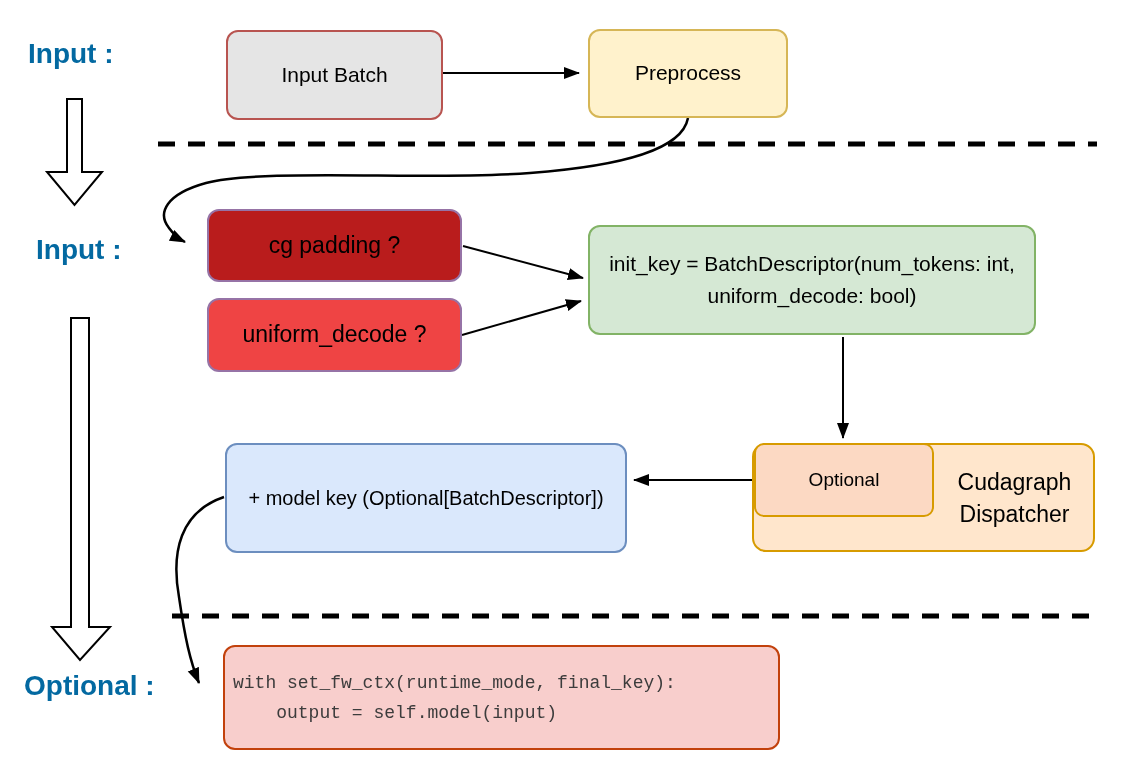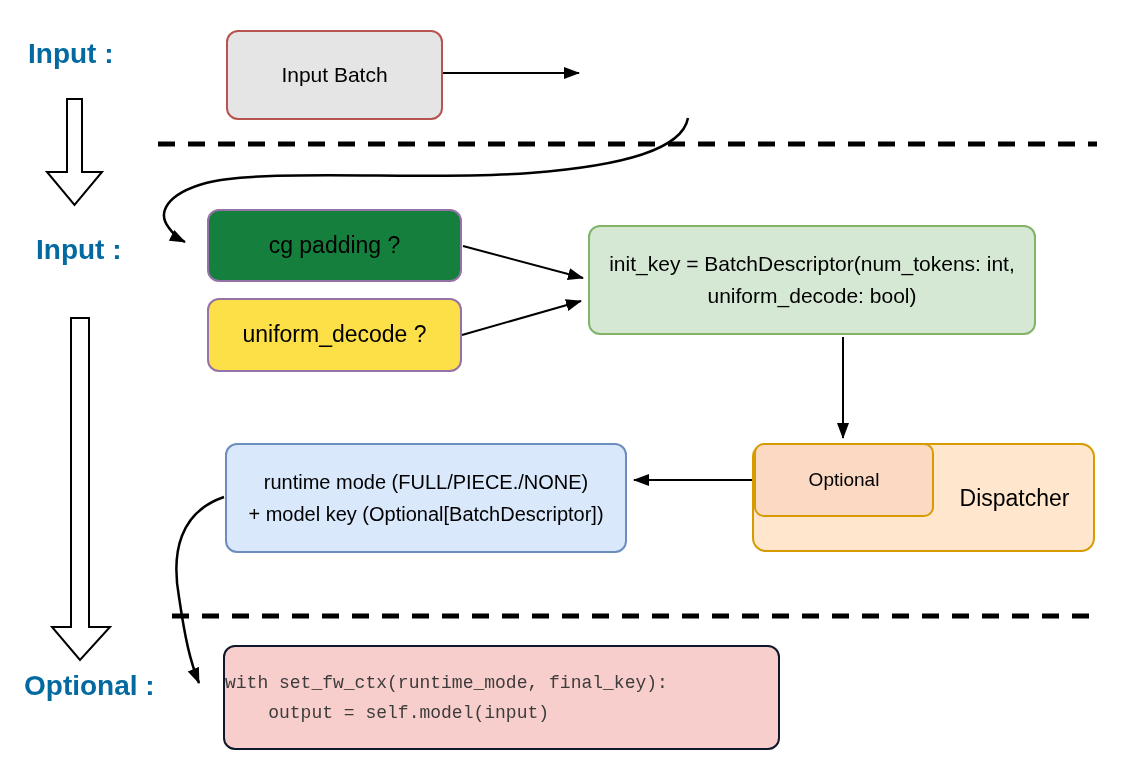--- a/index.html
+++ b/index.html
@@ -44,25 +44,25 @@
   #node-input-batch {
     left: 226px; top: 30px; width: 217px; height: 90px;
     background: #e5e5e5; border: 2px solid #b85450; font-size: 21px;
   }
   #node-preprocess {
     left: 588px; top: 29px; width: 200px; height: 89px;
     background: #fff2cc; border: 2px solid #d6b656; font-size: 21px;
   }
   #node-cg-padding {
     left: 207px; top: 209px; width: 255px; height: 73px;
-    background: #15803d; border: 2px solid #9673a6; font-size: 23px;
+    background: #b91c1c; border: 2px solid #9673a6; font-size: 23px;
   }
   #node-uniform-decode {
     left: 207px; top: 298px; width: 255px; height: 74px;
-    background: #fde047; border: 2px solid #9673a6; font-size: 23px;
+    background: #ef4444; border: 2px solid #9673a6; font-size: 23px;
   }
   #node-init-key {
     left: 588px; top: 225px; width: 448px; height: 110px;
     background: #d5e8d4; border: 2px solid #82b366; font-size: 21px;
     line-height: 32px;
   }
   #node-cudagraph-dispatcher {
     left: 752px; top: 443px; width: 343px; height: 109px;
     background: #ffe6cc; border: 2px solid #d79b00; border-radius: 14px;
     align-items: flex-end; justify-content: center; flex-direction: row;
@@ -78,24 +78,24 @@
     display: flex; flex-direction: column; align-items: center; justify-content: center;
     font-size: 23px; line-height: 32px; color: #000; text-align: center;
   }
   #node-runtime-mode {
     left: 225px; top: 443px; width: 402px; height: 110px;
     background: #dae8fc; border: 2px solid #6c8ebf; font-size: 20px;
     line-height: 32px;
   }
   #node-execute-code {
     left: 223px; top: 645px; width: 557px; height: 105px;
-    background: #f8cecc; border: 2px solid #0f172a;
+    background: #f8cecc; border: 2px solid #c2410c;
     font-family: "Liberation Mono", monospace;
     font-size: 18px; line-height: 30px; color: #3c3c3c;
-    align-items: flex-start; text-align: left;
+    align-items: flex-start; padding-left: 8px; text-align: left;
   }
 </style>
 </head>
 <body>
 
 <div class="canvas">
 
   <svg class="layer" viewBox="0 0 1142 770">
     <defs>
       <marker id="arrow" markerUnits="userSpaceOnUse" markerWidth="17" markerHeight="13" refX="15" refY="6" orient="auto">
@@ -120,42 +120,45 @@
     <path d="M 224 497 C 180 512, 171 552, 179 597 C 185 638, 190 661, 199 683" fill="none" stroke="#000" stroke-width="2.5" marker-end="url(#arrow)"></path>
   </svg>
 
   <div class="stage-label" id="stage-input">Input :</div>
   <div class="stage-label" id="stage-plan">Input :</div>
   <div class="stage-label" id="stage-execute">Optional :</div>
 
   <div class="node" id="node-input-batch">
     <span class="ln">Input Batch</span>
   </div>
+  <div class="node" id="node-preprocess">
+    <span class="ln">Preprocess</span>
+  </div>
 
   <div class="node" id="node-cg-padding">
     <span class="ln">cg padding ?</span>
   </div>
   <div class="node" id="node-uniform-decode">
     <span class="ln">uniform_decode ?</span>
   </div>
   <div class="node" id="node-init-key">
     <span class="ln">init_key = BatchDescriptor(num_tokens: int,</span>
     <span class="ln">uniform_decode: bool)</span>
   </div>
 
   <div class="node" id="node-cudagraph-dispatcher"></div>
   <div class="node" id="node-dispatch">
     <span class="ln">Optional</span>
   </div>
   <div id="label-cudagraph">
+    <span class="ln">Cudagraph</span>
     <span class="ln">Dispatcher</span>
   </div>
 
   <div class="node" id="node-runtime-mode">
-    <span class="ln">runtime mode (FULL/PIECE./NONE)</span>
     <span class="ln">+ model key (Optional[BatchDescriptor])</span>
   </div>
 
   <div class="node" id="node-execute-code">
     <span class="ln">with set_fw_ctx(runtime_mode, final_key):</span>
     <span class="ln">    output = self.model(input)</span>
   </div>
 
 </div>
 

